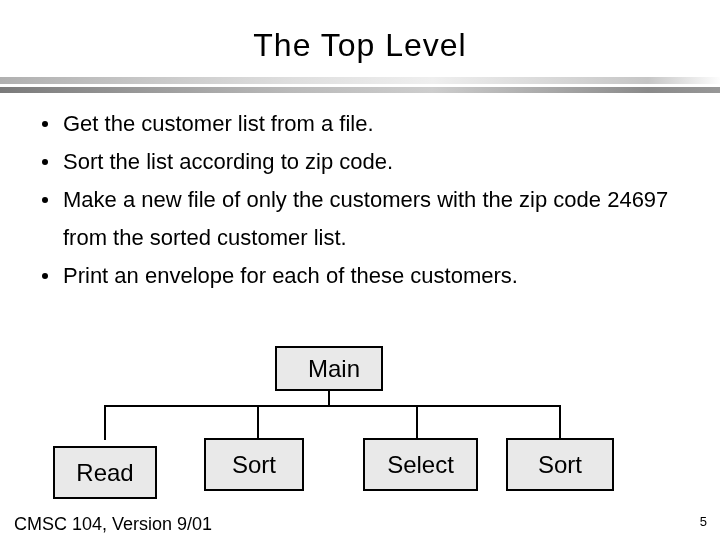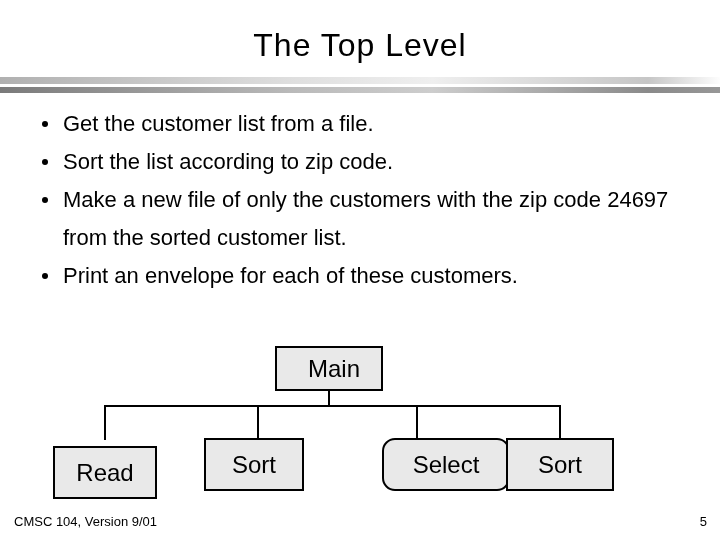--- a/index.html
+++ b/index.html
@@ -76,37 +76,37 @@
     border: 2px solid var(--box-border, #000000);
     display: flex;
     align-items: center;
     justify-content: center;
     font-size: 24px;
     color: var(--text, #000000);
   }
   .box-main   { left: 275px; top: 346px; width: 108px; height: 45px; padding-left: 10px; }
   .box-read   { left: 53px;  top: 438px; width: 104px; height: 53px; margin-top: 8px; }
   .box-sort   { left: 204px; top: 438px; width: 100px; height: 53px; }
-  .box-select { left: 382px; top: 438px; width: 128px; height: 53px; border-radius: 13px; }
+  .box-select { left: 363px; top: 438px; width: 115px; height: 53px; }
   .box-print  { left: 506px; top: 438px; width: 108px; height: 53px; }
 
   .line { position: absolute; background: var(--box-border, #000000); }
   .main-drop   { left: 328px; top: 390px; width: 2px;   height: 17px; }
   .h-connector { left: 104px; top: 405px; width: 457px; height: 2px;  }
   .drop-read   { left: 104px; top: 405px; width: 2px;   height: 35px; }
   .drop-sort   { left: 257px; top: 405px; width: 2px;   height: 35px; }
   .drop-select { left: 416px; top: 405px; width: 2px;   height: 35px; }
   .drop-print  { left: 559px; top: 405px; width: 2px;   height: 35px; }
 
   
   .footer-left {
     position: absolute;
     left: 14px;
     top: 514px;
-    font-size: 13px;
+    font-size: 18px;
     color: var(--text, #000000);
   }
   .footer-page {
     position: absolute;
     right: 13px;
     top: 514px;
     font-size: 13px;
     color: var(--text, #000000);
   }
 </style>

